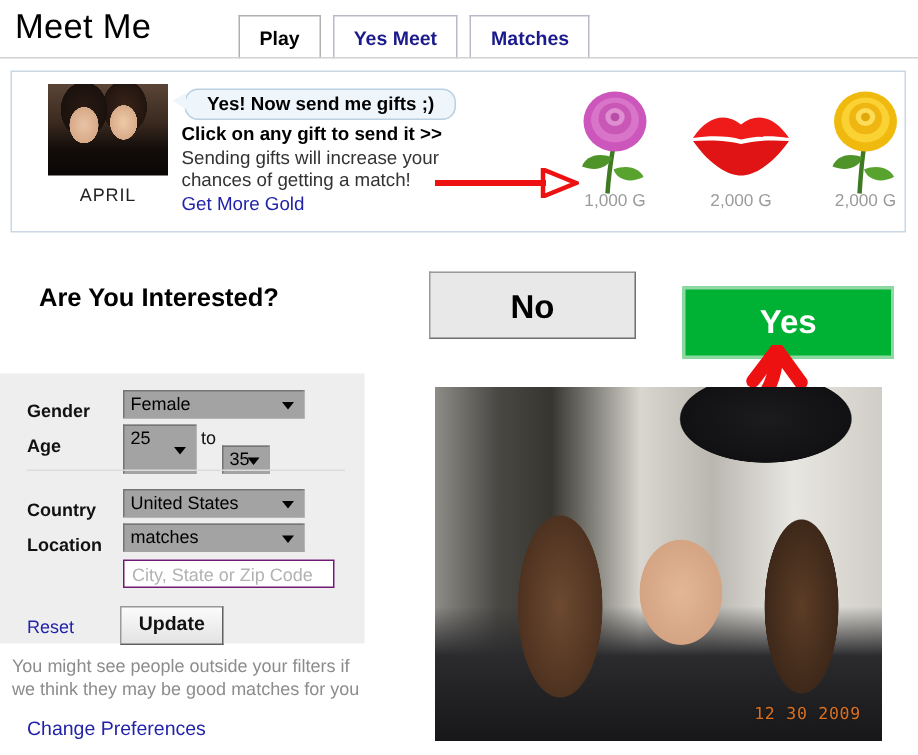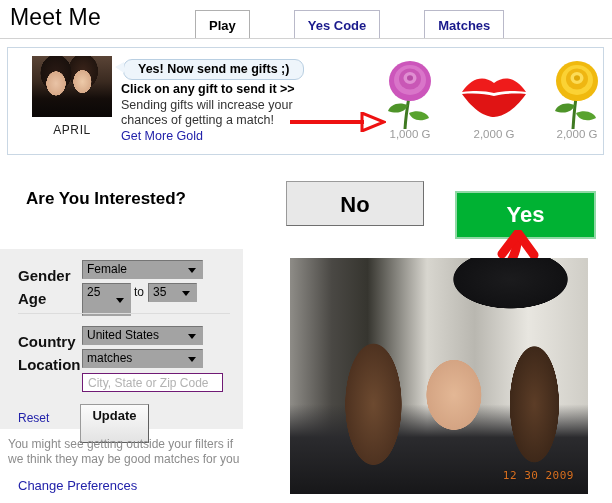--- a/index.html
+++ b/index.html
@@ -44,21 +44,20 @@
     border: 1px solid #b9b9c9;
     border-bottom: none;
     background: #ffffff;
     font-size: 13px;
     font-weight: bold;
     color: #1a1a8c;
     line-height: 21px;
     box-sizing: content-box;
     cursor: pointer;
     white-space: nowrap;
-    margin-left: 36px;
   }
   .tab.active {
     color: #000000;
     border-color: #b0b0b0;
   }
   #header-rule {
     position: absolute;
     left: 0; top: 38px;
     width: 612px; height: 1px;
     background: #d2d2d2;
@@ -206,21 +205,21 @@
   
   #filters {
     position: absolute;
     left: 0; top: 249px;
     width: 243px; height: 180px;
     background: #eeeeee;
   }
   .frow {
     position: absolute;
     left: 18px;
-    font-size: 15px;
+    font-size: 12px;
     font-weight: bold;
     color: #111;
   }
   #lbl-gender { top: 18px; }
   #lbl-age    { top: 41px; }
   #lbl-country{ top: 84px; }
   #lbl-location{ top: 107px; }
 
   .sel {
     position: absolute;
@@ -241,21 +240,21 @@
     position: absolute;
     right: 6px; top: 50%;
     margin-top: -2px;
     width: 0; height: 0;
     border-left: 4.5px solid transparent;
     border-right: 4.5px solid transparent;
     border-top: 5px solid #000;
   }
   #sel-gender   { left: 82px; top: 11px;  width: 121px; height: 19px; }
   #sel-age-min  { left: 82px; top: 34px;  width: 49px;  height: 33px; }
-  #sel-age-max  { left: 148px; top: 34px; width: 49px;  height: 19px; }
+  #sel-age-max  { left: 148px; top: 48px; width: 32px;  height: 19px; }
   #age-to {
     position: absolute;
     left: 134px; top: 36px;
     font-size: 12px;
     color: #111;
   }
   #sel-country  { left: 82px; top: 77px;  width: 121px; height: 19px; }
   #sel-location { left: 82px; top: 100px; width: 121px; height: 19px; }
 
   #divider {
@@ -282,21 +281,21 @@
     position: absolute;
     left: 18px; top: 162px;
     font-size: 12px;
     color: #2222aa;
     text-decoration: none;
     cursor: pointer;
   }
   #update-button {
     position: absolute;
     left: 80px; top: 155px;
-    width: 69px; height: 39px;
+    width: 69px; height: 26px;
     background: linear-gradient(180deg, #fbfbfb 0%, #e3e3e3 100%);
     border: 1px solid #9a9a9a;
     border-right-color: #5f5f5f;
     border-bottom-color: #5f5f5f;
     font-size: 13px;
     font-weight: bold;
     color: #111;
     line-height: 21px;
     text-align: center;
     box-sizing: border-box;
@@ -358,21 +357,21 @@
   }
 </style>
 </head>
 <body>
 
 <div id="header">
   <div id="page-title">Meet Me</div>
 
   <div id="tabstrip">
     <div class="tab active">Play</div>
-    <div class="tab">Yes Code</div>
+    <div class="tab">Yes Meet</div>
     <div class="tab">Matches</div>
   </div>
   <div id="header-rule"></div>
 </div>
 
 <div id="gift-banner">
 
   <div id="profile-thumb-wrap">
     <div id="profile-thumb"></div>
     <div id="profile-name">APRIL</div>
@@ -477,19 +476,19 @@
     <span class="cap">matches</span>
     <span class="arrow"></span>
   </div>
 
   <input id="zip-input" type="text" placeholder="City, State or Zip Code" style="">
 
   <a id="reset-link">Reset</a>
   <div id="update-button">Update</div>
 </div>
 
-<div id="filters-note">You might see getting outside your filters if we think they may be good matches for you</div>
+<div id="filters-note">You might see people outside your filters if we think they may be good matches for you</div>
 <a id="change-prefs">Change Preferences</a>
 
 <div id="main-photo">
   <div id="photo-art"></div>
   <div id="photo-date">12 30 2009</div>
 </div>
 
 </body></html>

